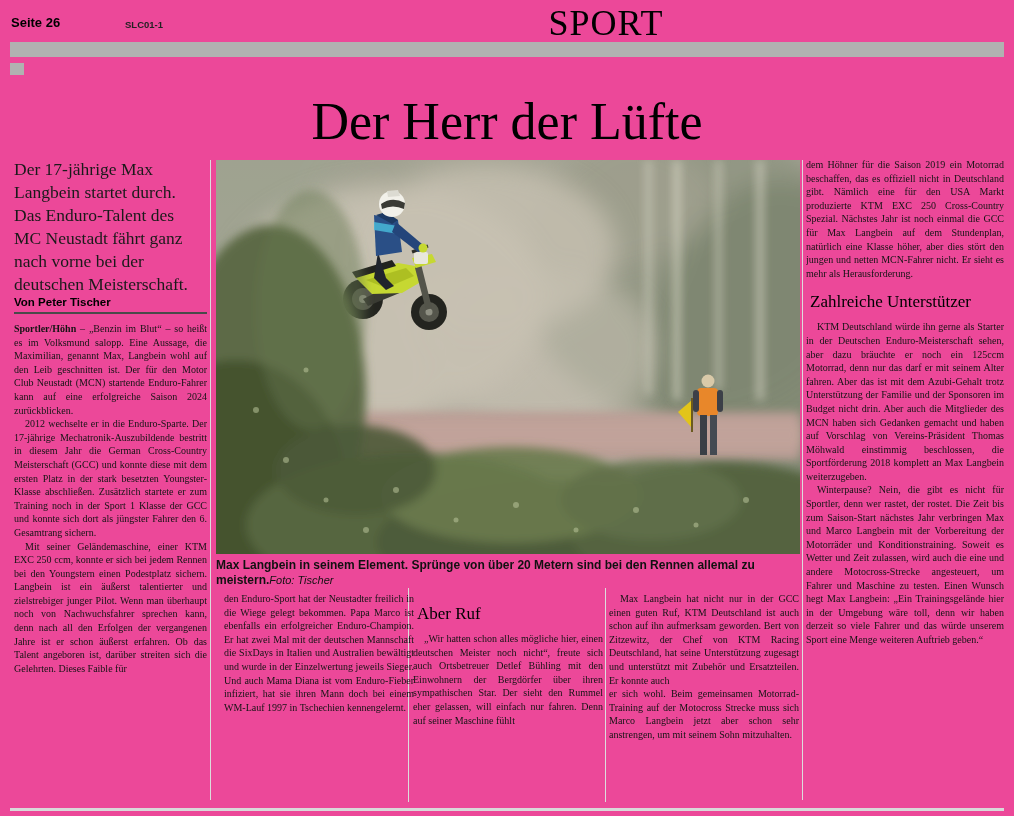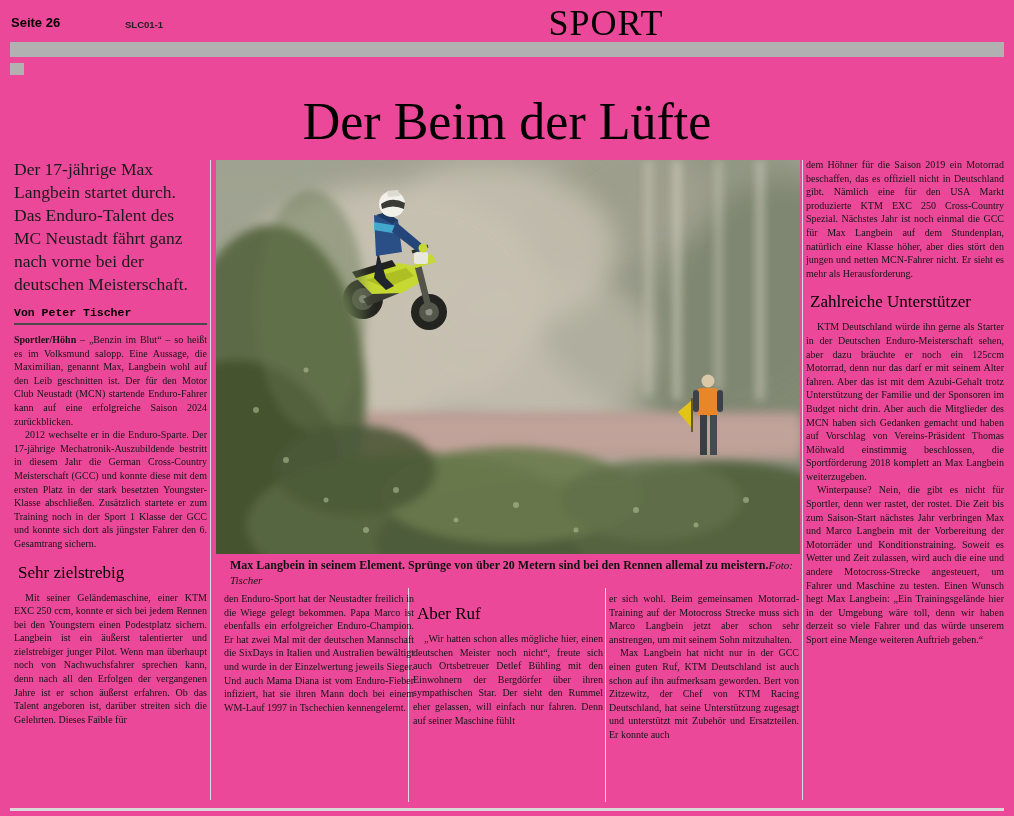--- a/index.html
+++ b/index.html
@@ -31,65 +31,64 @@
   .col4 { left:609px; width:190px; top:592px; height:212px; }
   .col5 { left:806px; width:198px; }
 
   .vrule { position:absolute; width:1px; background:#dcdcdc; }
   .vr1 { left:210px; top:160px; height:640px; }
   .vr2 { left:408px; top:588px; height:214px; }
   .vr3 { left:605px; top:588px; height:214px; }
   .vr4 { left:802px; top:160px; height:640px; }
 
   .lead { font-size:17.5px; line-height:23px; color:#1a1a1a; padding-right:2px; }
-  .byline { font-family:Liberation Mono, monospace; font-weight:700; font-size:11.5px;
-    margin-top:10px; color:#000; }
+  .byline { font-family:Liberation Sans, sans-serif; font-weight:700; font-size:11.5px;
+    color:#000; }
   .byline-rule { height:2px; background:#4a4a4a; margin-top:4px; margin-bottom:8px; }
 
   .p { font-size:10px; line-height:13.6px; text-align:justify; color:#141414;
        hyphens:auto; -webkit-hyphens:auto; }
   .p.indent { text-indent:11px; }
   .p .lede { font-weight:700; }
   .subhead { font-size:17px; font-weight:400; color:#000; margin:12px 0 8px 4px; }
 
   
   .photo { position:absolute; left:216px; top:160px; width:584px; height:394px; overflow:hidden; }
   .photo svg { display:block; width:100%; height:100%; }
   .caption { position:absolute; left:216px; top:558px; width:588px;
-    font-family:Liberation Serif, serif; font-weight:700; font-size:12px;
-    color:#111; line-height:15px;margin-left:14px; }
+    font-family:Liberation Sans, sans-serif; font-weight:700; font-size:12px;
+    color:#111; line-height:15px; }
   .caption .credit { font-weight:400; font-style:italic; font-size:11px; }
 
   .footer-rule { position:absolute; left:10px; top:808px; width:994px; height:3px; background:#d9d9d9; }
 </style>
 </head>
 <body>
 
 <div class="page">
 
   <div class="hdr-page-label">Seite 26</div>
   <div class="hdr-code">SLC01-1</div>
   <div class="hdr-section">SPORT</div>
   <div class="hdr-bar"></div>
   <div class="hdr-chip"></div>
 
-  <h1 class="headline">Der Beim der Lüfte</h1>
+  <h1 class="headline">Der Herr der Lüfte</h1>
 
   <div class="vrule vr1"></div>
   <div class="vrule vr2"></div>
   <div class="vrule vr3"></div>
   <div class="vrule vr4"></div>
 
   <div class="col col1">
     <div class="lead">Der 17-jährige Max Langbein startet durch. Das Enduro-Talent des MC Neustadt fährt ganz nach vorne bei der deutschen Meisterschaft.</div>
     <div class="byline">Von Peter Tischer</div>
     <div class="byline-rule"></div>
     <p class="p"><span class="lede">Sportler/Höhn</span><span> – „Benzin im Blut“ – so heißt es im Volksmund salopp. Eine Aussage, die Maximilian, genannt Max, Langbein wohl auf den Leib geschnitten ist. Der für den Motor Club Neustadt (MCN) startende Enduro-Fahrer kann auf eine erfolgreiche Saison 2024 zurückblicken.</span></p>
     <p class="p indent">2012 wechselte er in die Enduro-Sparte. Der 17-jährige Mechatronik-Auszubildende bestritt in diesem Jahr die German Cross-Country Meisterschaft (GCC) und konnte diese mit dem ersten Platz in der stark besetzten Youngster-Klasse abschließen. Zusätzlich startete er zum Training noch in der Sport 1 Klasse der GCC und konnte sich dort als jüngster Fahrer den 6. Gesamtrang sichern.</p>
-    <h2 class="subhead">Sehr zielstrebig</h2>
     <p class="p indent">Mit seiner Geländemaschine, einer KTM EXC 250 ccm, konnte er sich bei jedem Rennen bei den Youngstern einen Podestplatz sichern. Langbein ist ein äußerst talentierter und zielstrebiger junger Pilot. Wenn man überhaupt noch von Nachwuchsfahrer sprechen kann, denn nach all den Erfolgen der vergangenen Jahre ist er schon äußerst erfahren. Ob das Talent angeboren ist, darüber streiten sich die Gelehrten. Dieses Faible für</p>
   </div>
 
   <div class="photo">
     <svg viewBox="0 0 584 394" preserveAspectRatio="none">
       <defs>
         <linearGradient id="sky" x1="0" y1="0" x2="0" y2="1">
           <stop offset="0" stop-color="#aaa99b"></stop>
           <stop offset="0.55" stop-color="#b7b2a4"></stop>
           <stop offset="1" stop-color="#aba89a"></stop>
@@ -212,22 +211,22 @@
   <div class="col col2">
     <p class="p">den Enduro-Sport hat der Neustadter freilich in die Wiege gelegt bekommen. Papa Marco ist ebenfalls ein erfolgreicher Enduro-Champion. Er hat zwei Mal mit der deutschen Mannschaft die SixDays in Italien und Australien bewältigt und wurde in der Einzelwertung jeweils Sieger. Und auch Mama Diana ist vom Enduro-Fieber infiziert, hat sie ihren Mann doch bei einem WM-Lauf 1997 in Tschechien kennengelernt.</p>
   </div>
 
   <div class="col col3">
     <h2 class="subhead">Aber Ruf</h2>
     <p class="p indent">„Wir hatten schon alles mögliche hier, einen deutschen Meister noch nicht“, freute sich auch Ortsbetreuer Detlef Bühling mit den Einwohnern der Bergdörfer über ihren sympathischen Star. Der sieht den Rummel eher gelassen, will einfach nur fahren. Denn auf seiner Maschine fühlt</p>
   </div>
 
   <div class="col col4">
+    <p class="p indent">Max Langbein hat nicht nur in der GCC einen guten Ruf, KTM Deutschland ist auch schon auf ihn aufmerksam geworden. Bert von Zitzewitz, der Chef von KTM Racing Deutschland, hat seine Unterstützung zugesagt und unterstützt mit Zubehör und Ersatzteilen. Er konnte auch</p>
     <p class="p">er sich wohl. Beim gemeinsamen Motorrad-Training auf der Motocross Strecke muss sich Marco Langbein jetzt aber schon sehr anstrengen, um mit seinem Sohn mitzuhalten.</p>
-    <p class="p indent">Max Langbein hat nicht nur in der GCC einen guten Ruf, KTM Deutschland ist auch schon auf ihn aufmerksam geworden. Bert von Zitzewitz, der Chef von KTM Racing Deutschland, hat seine Unterstützung zugesagt und unterstützt mit Zubehör und Ersatzteilen. Er konnte auch</p>
   </div>
 
   <div class="col col5">
     <p class="p">dem Höhner für die Saison 2019 ein Motorrad beschaffen, das es offiziell nicht in Deutschland gibt. Nämlich eine für den USA Markt produzierte KTM EXC 250 Cross-Country Spezial. Nächstes Jahr ist noch einmal die GCC für Max Langbein auf dem Stundenplan, natürlich eine Klasse höher, aber dies stört den jungen und netten MCN-Fahrer nicht. Er sieht es mehr als Herausforderung.</p>
     <h2 class="subhead">Zahlreiche Unterstützer</h2>
     <p class="p indent">KTM Deutschland würde ihn gerne als Starter in der Deutschen Enduro-Meisterschaft sehen, aber dazu bräuchte er noch ein 125ccm Motorrad, denn nur das darf er mit seinem Alter fahren. Aber das ist mit dem Azubi-Gehalt trotz Unterstützung der Familie und der Sponsoren im Budget nicht drin. Aber auch die Mitglieder des MCN haben sich Gedanken gemacht und haben auf Vorschlag von Vereins-Präsident Thomas Möhwald einstimmig beschlossen, die Sportförderung 2018 komplett an Max Langbein weiterzugeben.</p>
     <p class="p indent">Winterpause? Nein, die gibt es nicht für Sportler, denn wer rastet, der rostet. Die Zeit bis zum Saison-Start nächstes Jahr verbringen Max und Marco Langbein mit der Vorbereitung der Motorräder und Konditionstraining. Soweit es Wetter und Zeit zulassen, wird auch die eine und andere Motocross-Strecke angesteuert, um Fahrer und Maschine zu testen. Einen Wunsch hegt Max Langbein: „Ein Trainingsgelände hier in der Umgebung wäre toll, denn wir haben derzeit so viele Fahrer und das würde unserem Sport eine Menge weiteren Auftrieb geben.“</p>
   </div>
 
   <div class="footer-rule"></div>

